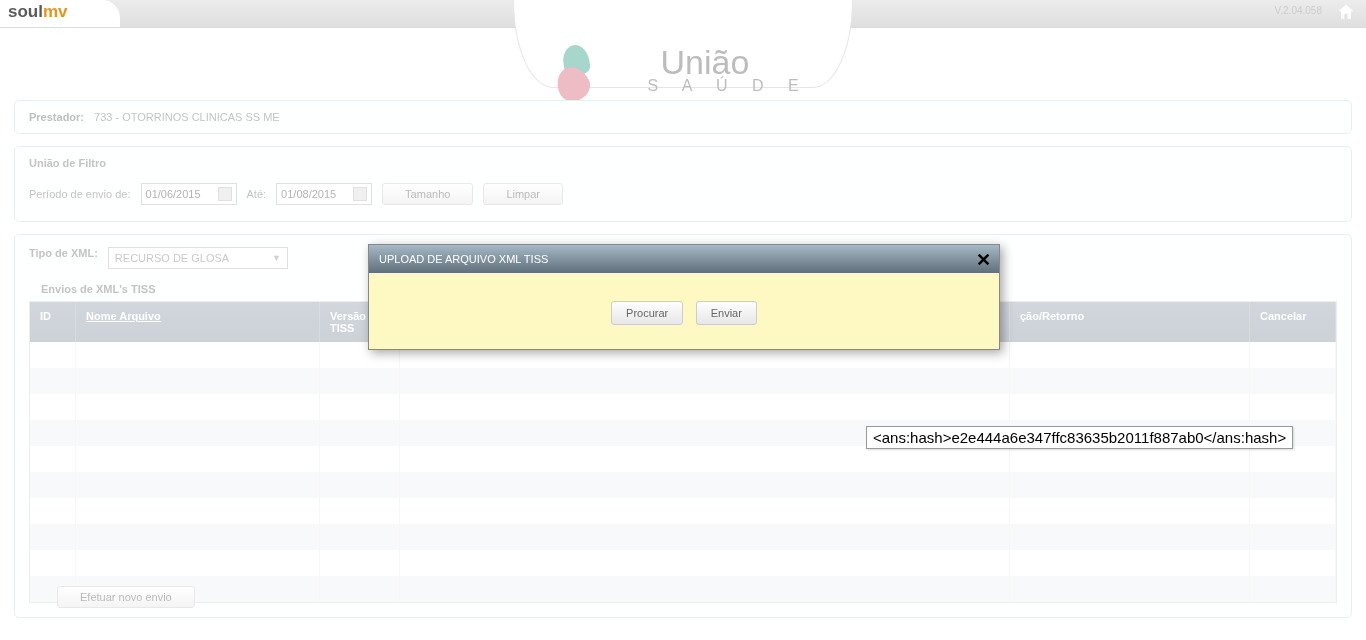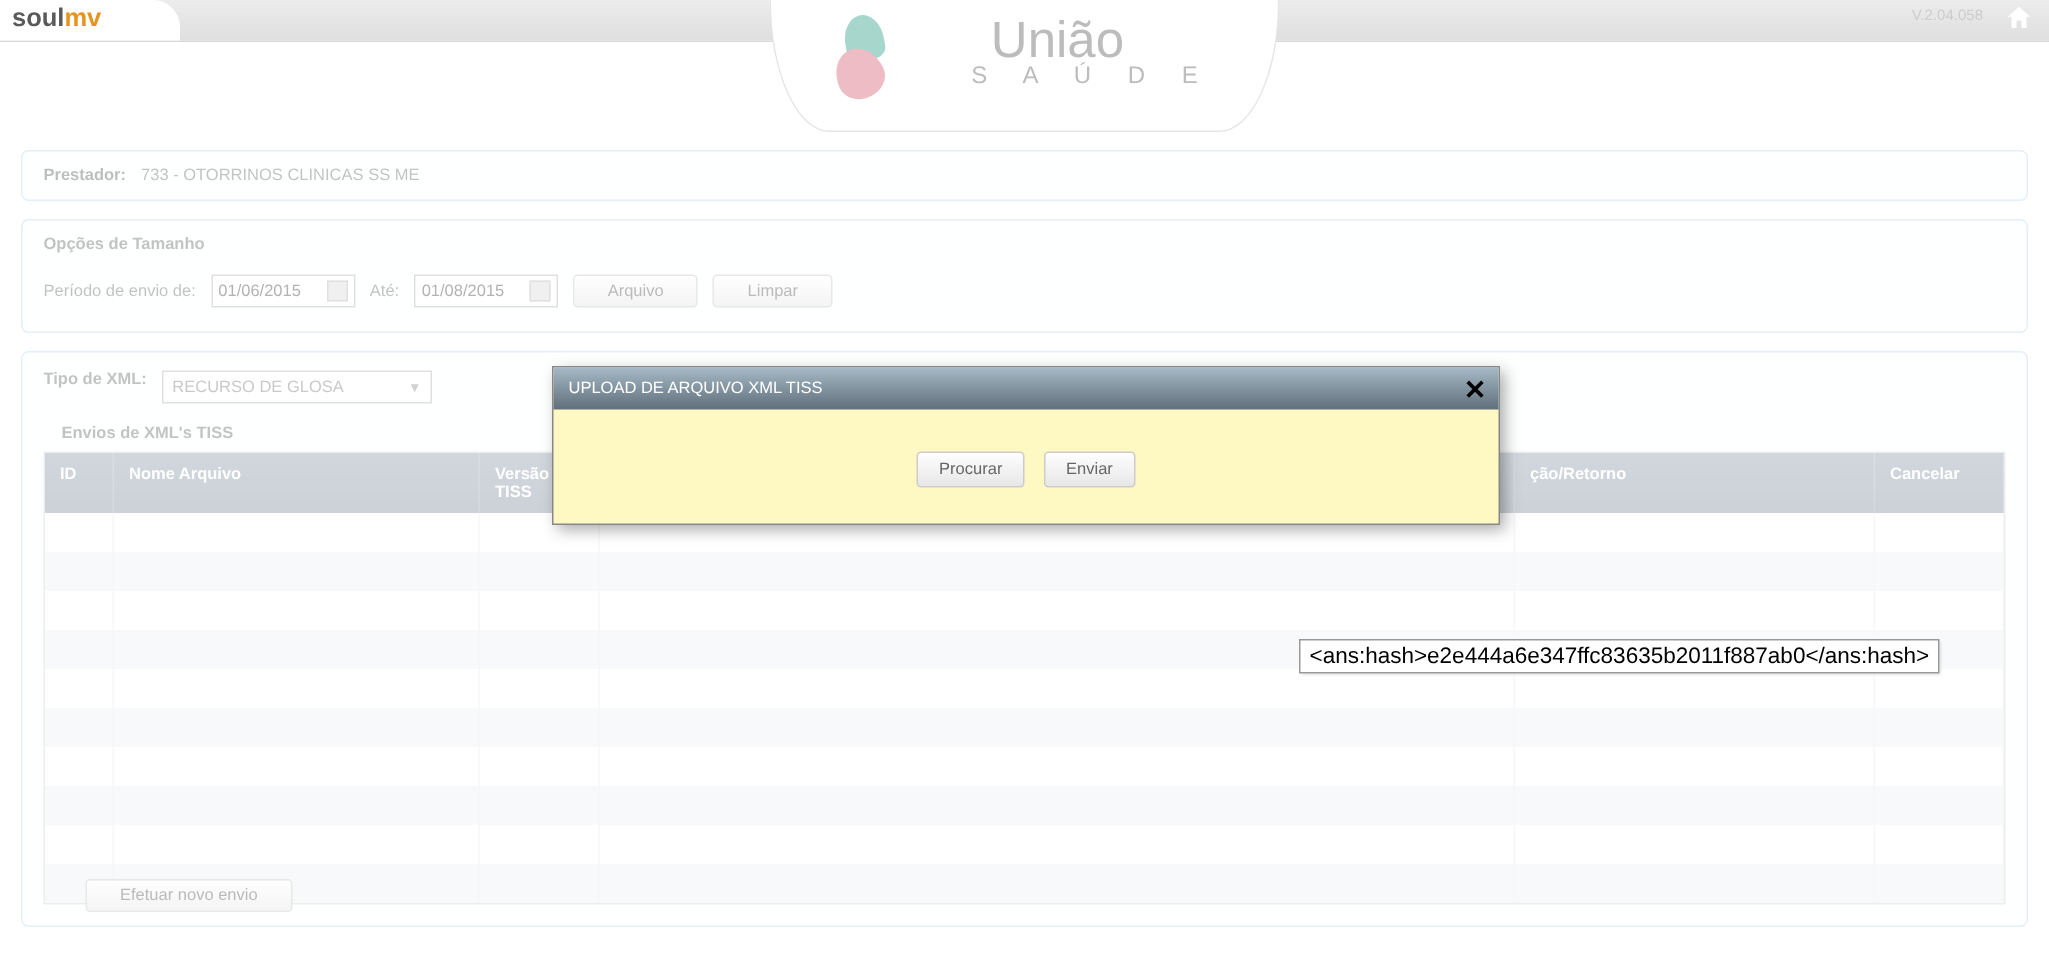--- a/index.html
+++ b/index.html
@@ -74,20 +74,21 @@
   border-bottom-left-radius: 40px 88px;
   border-bottom-right-radius: 40px 88px;
   text-align: center;
   padding-top: 10px;
 }
 .header-center .brand {
   display: flex;
   justify-content: center;
   align-items: flex-start;
   gap: 6px;
+  margin-top: 35px;
 }
 .header-center .leaf {
   width: 38px;
   height: 58px;
   position: relative;
 }
 .header-center .leaf::before {
   content:'';
   position:absolute;
   left:6px; top:0;
@@ -190,21 +191,21 @@
   background: linear-gradient(to bottom,#9aa6b3,#8e9aa7);
   color:#fff;
   font-size:11px;
   font-weight:bold;
 }
 .grid-head div {
   padding:8px 10px;
   border-right:1px solid rgba(255,255,255,0.2);
 }
 .col-id{width:46px;}
-.col-nome{width:244px;}
+.col-nome{width:244px;text-decoration:underline;}
 .col-versao{width:80px;}
 .col-flex{flex:1;}
 .col-retorno{width:240px;}
 .col-cancelar{width:86px;}
 
 .grid-body { min-height:260px; background:#fff; }
 .grid-body .row { display:flex; height:26px; }
 .grid-body .row:nth-child(even){background:#eef1f3;}
 .grid-body .row div { border-right:1px solid #eee; }
 
@@ -297,33 +298,33 @@
 <div class="content">
 
   <div class="panel">
     <div class="row">
       <strong>Prestador:</strong>
       <span>733 - OTORRINOS CLINICAS SS ME</span>
     </div>
   </div>
 
   <div class="panel filter-panel" style="padding-bottom:16px;">
-    <div class="title">Opções de Tamanho</div>
+    <div class="title">União de Filtro</div>
     <div class="row">
       <span>Período de envio de:</span>
       <div class="date-input">
         <input type="text" value="01/06/2015" style="">
         <span class="cal"></span>
       </div>
       <span>Até:</span>
       <div class="date-input">
         <input type="text" value="01/08/2015" style="">
         <span class="cal"></span>
       </div>
-      <button class="btn">Arquivo</button>
+      <button class="btn">Tamanho</button>
       <button class="btn">Limpar</button>
     </div>
   </div>
 
   <div class="table-panel">
     <div class="xml-type-row">
       <strong>Tipo de XML:</strong>
       <div class="select">
         <span>RECURSO DE GLOSA</span>
         <span class="arrow">▼</span>

